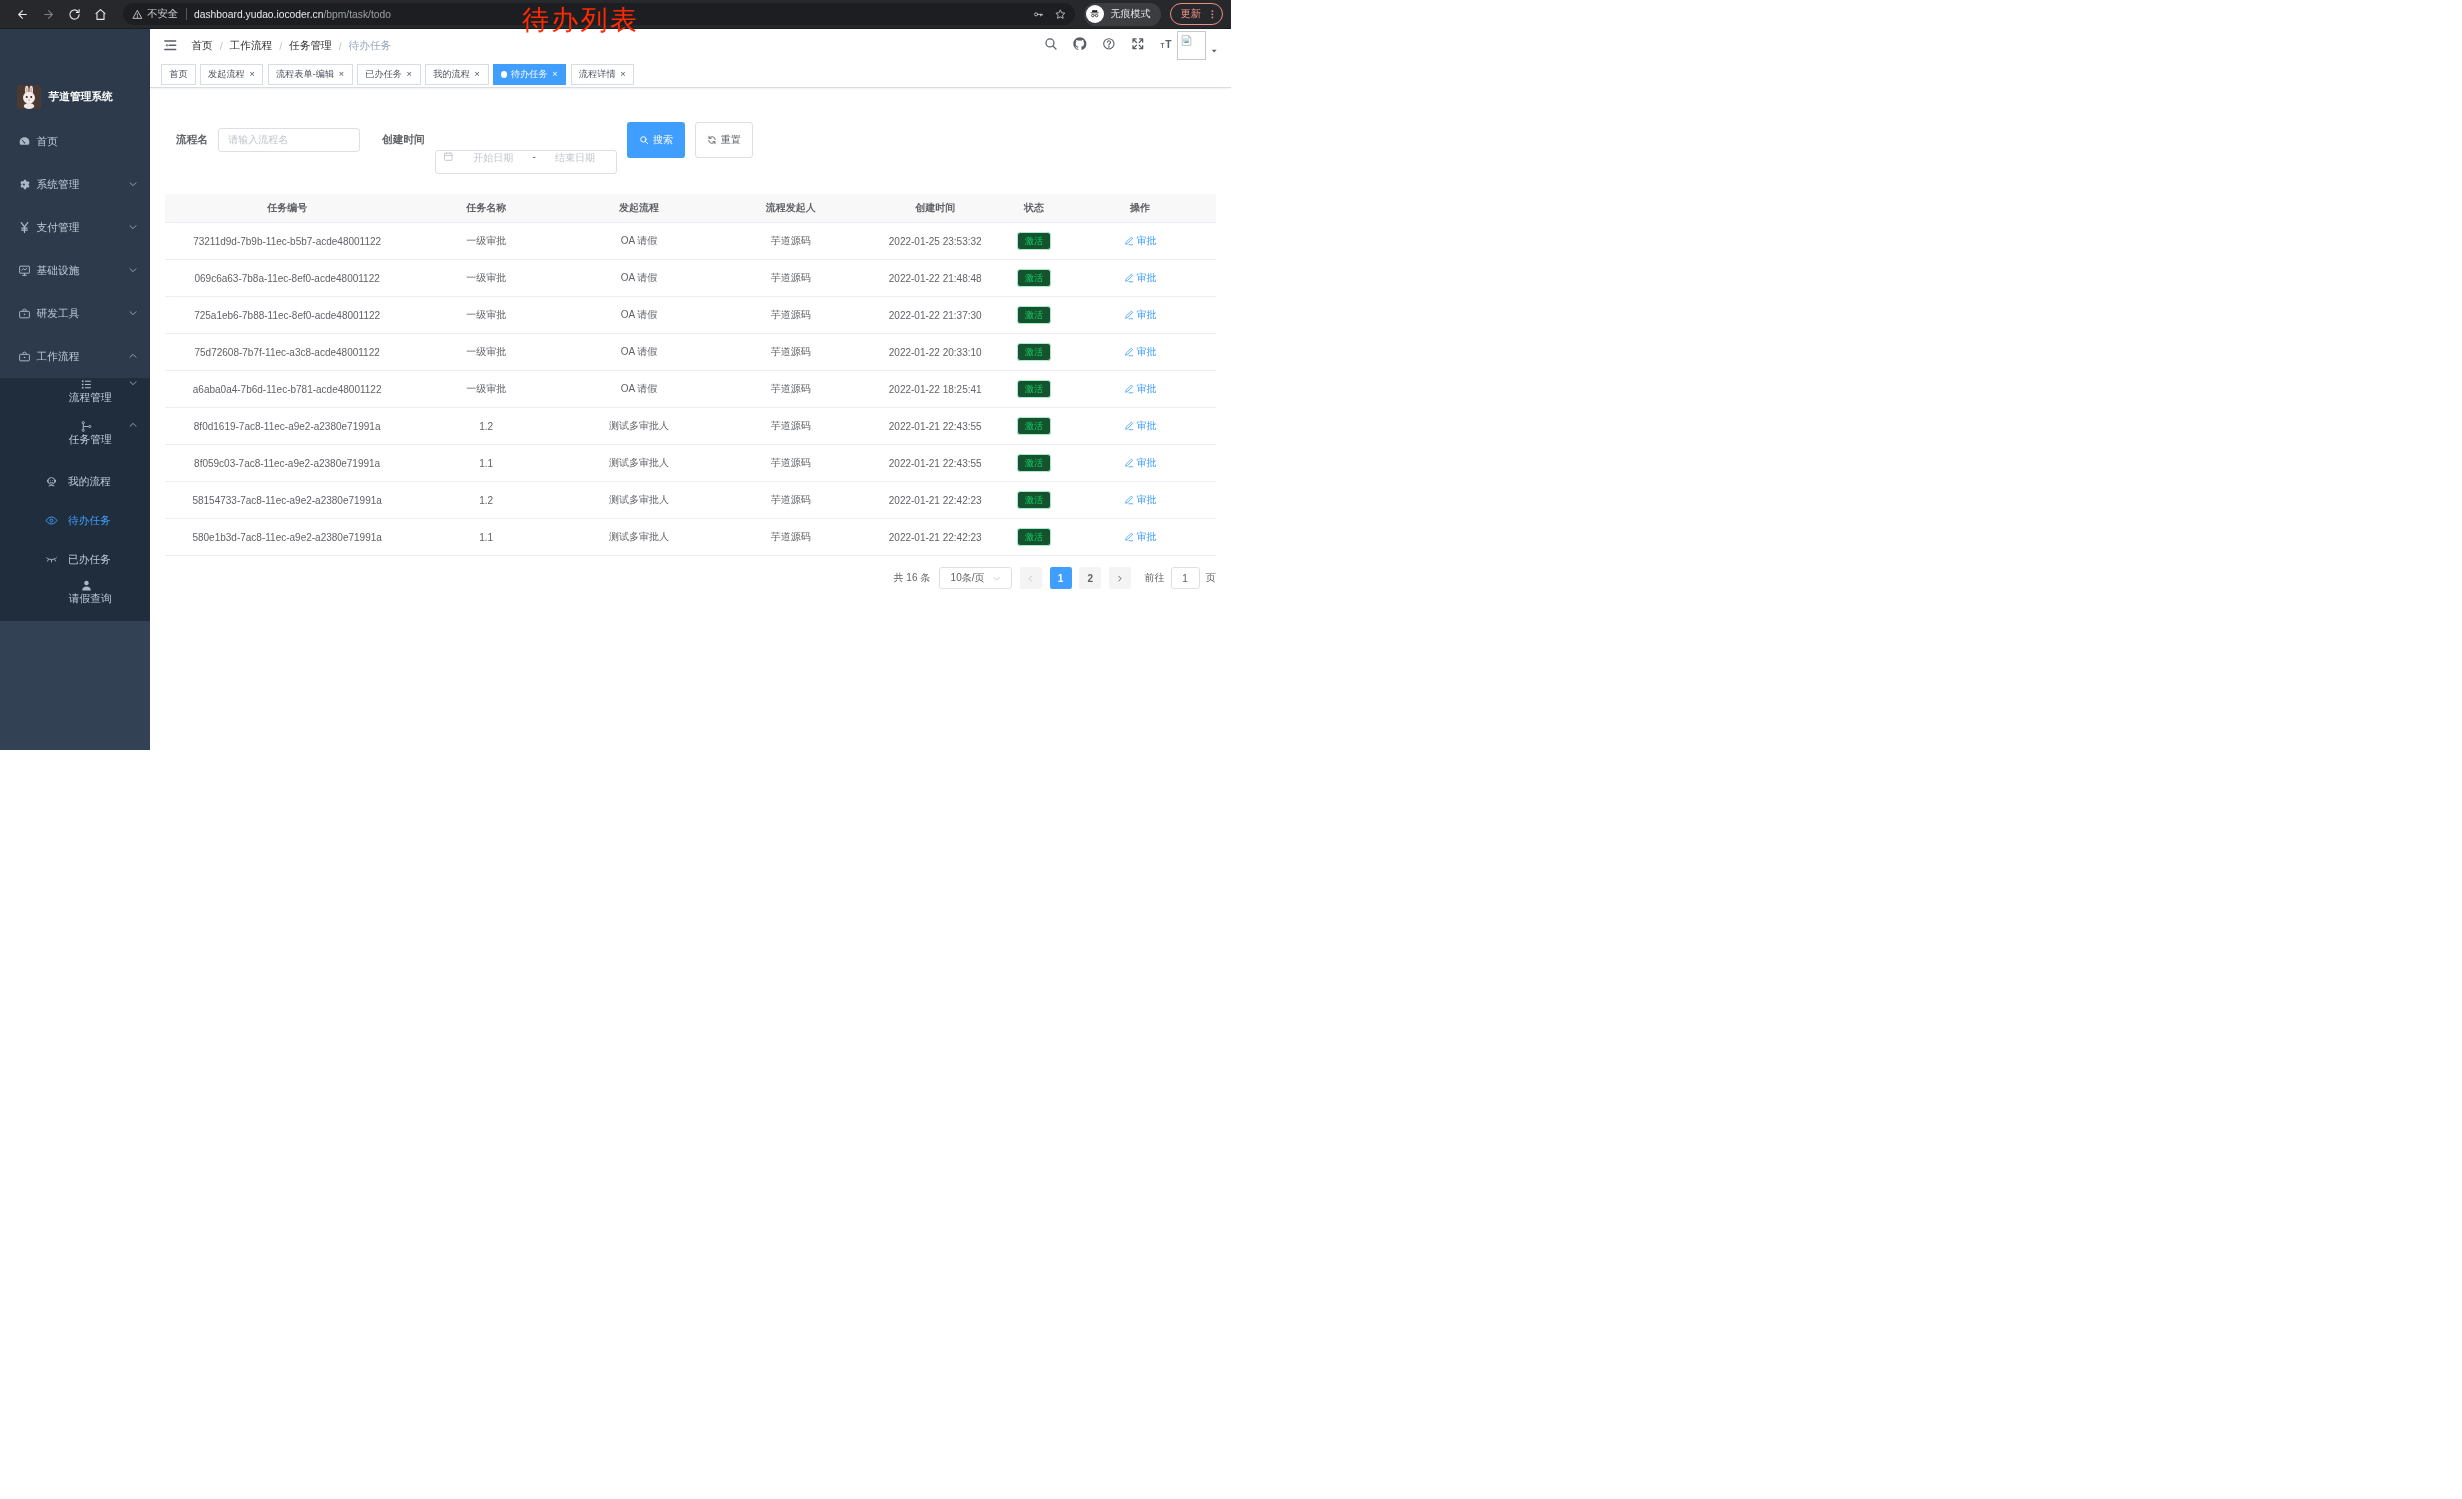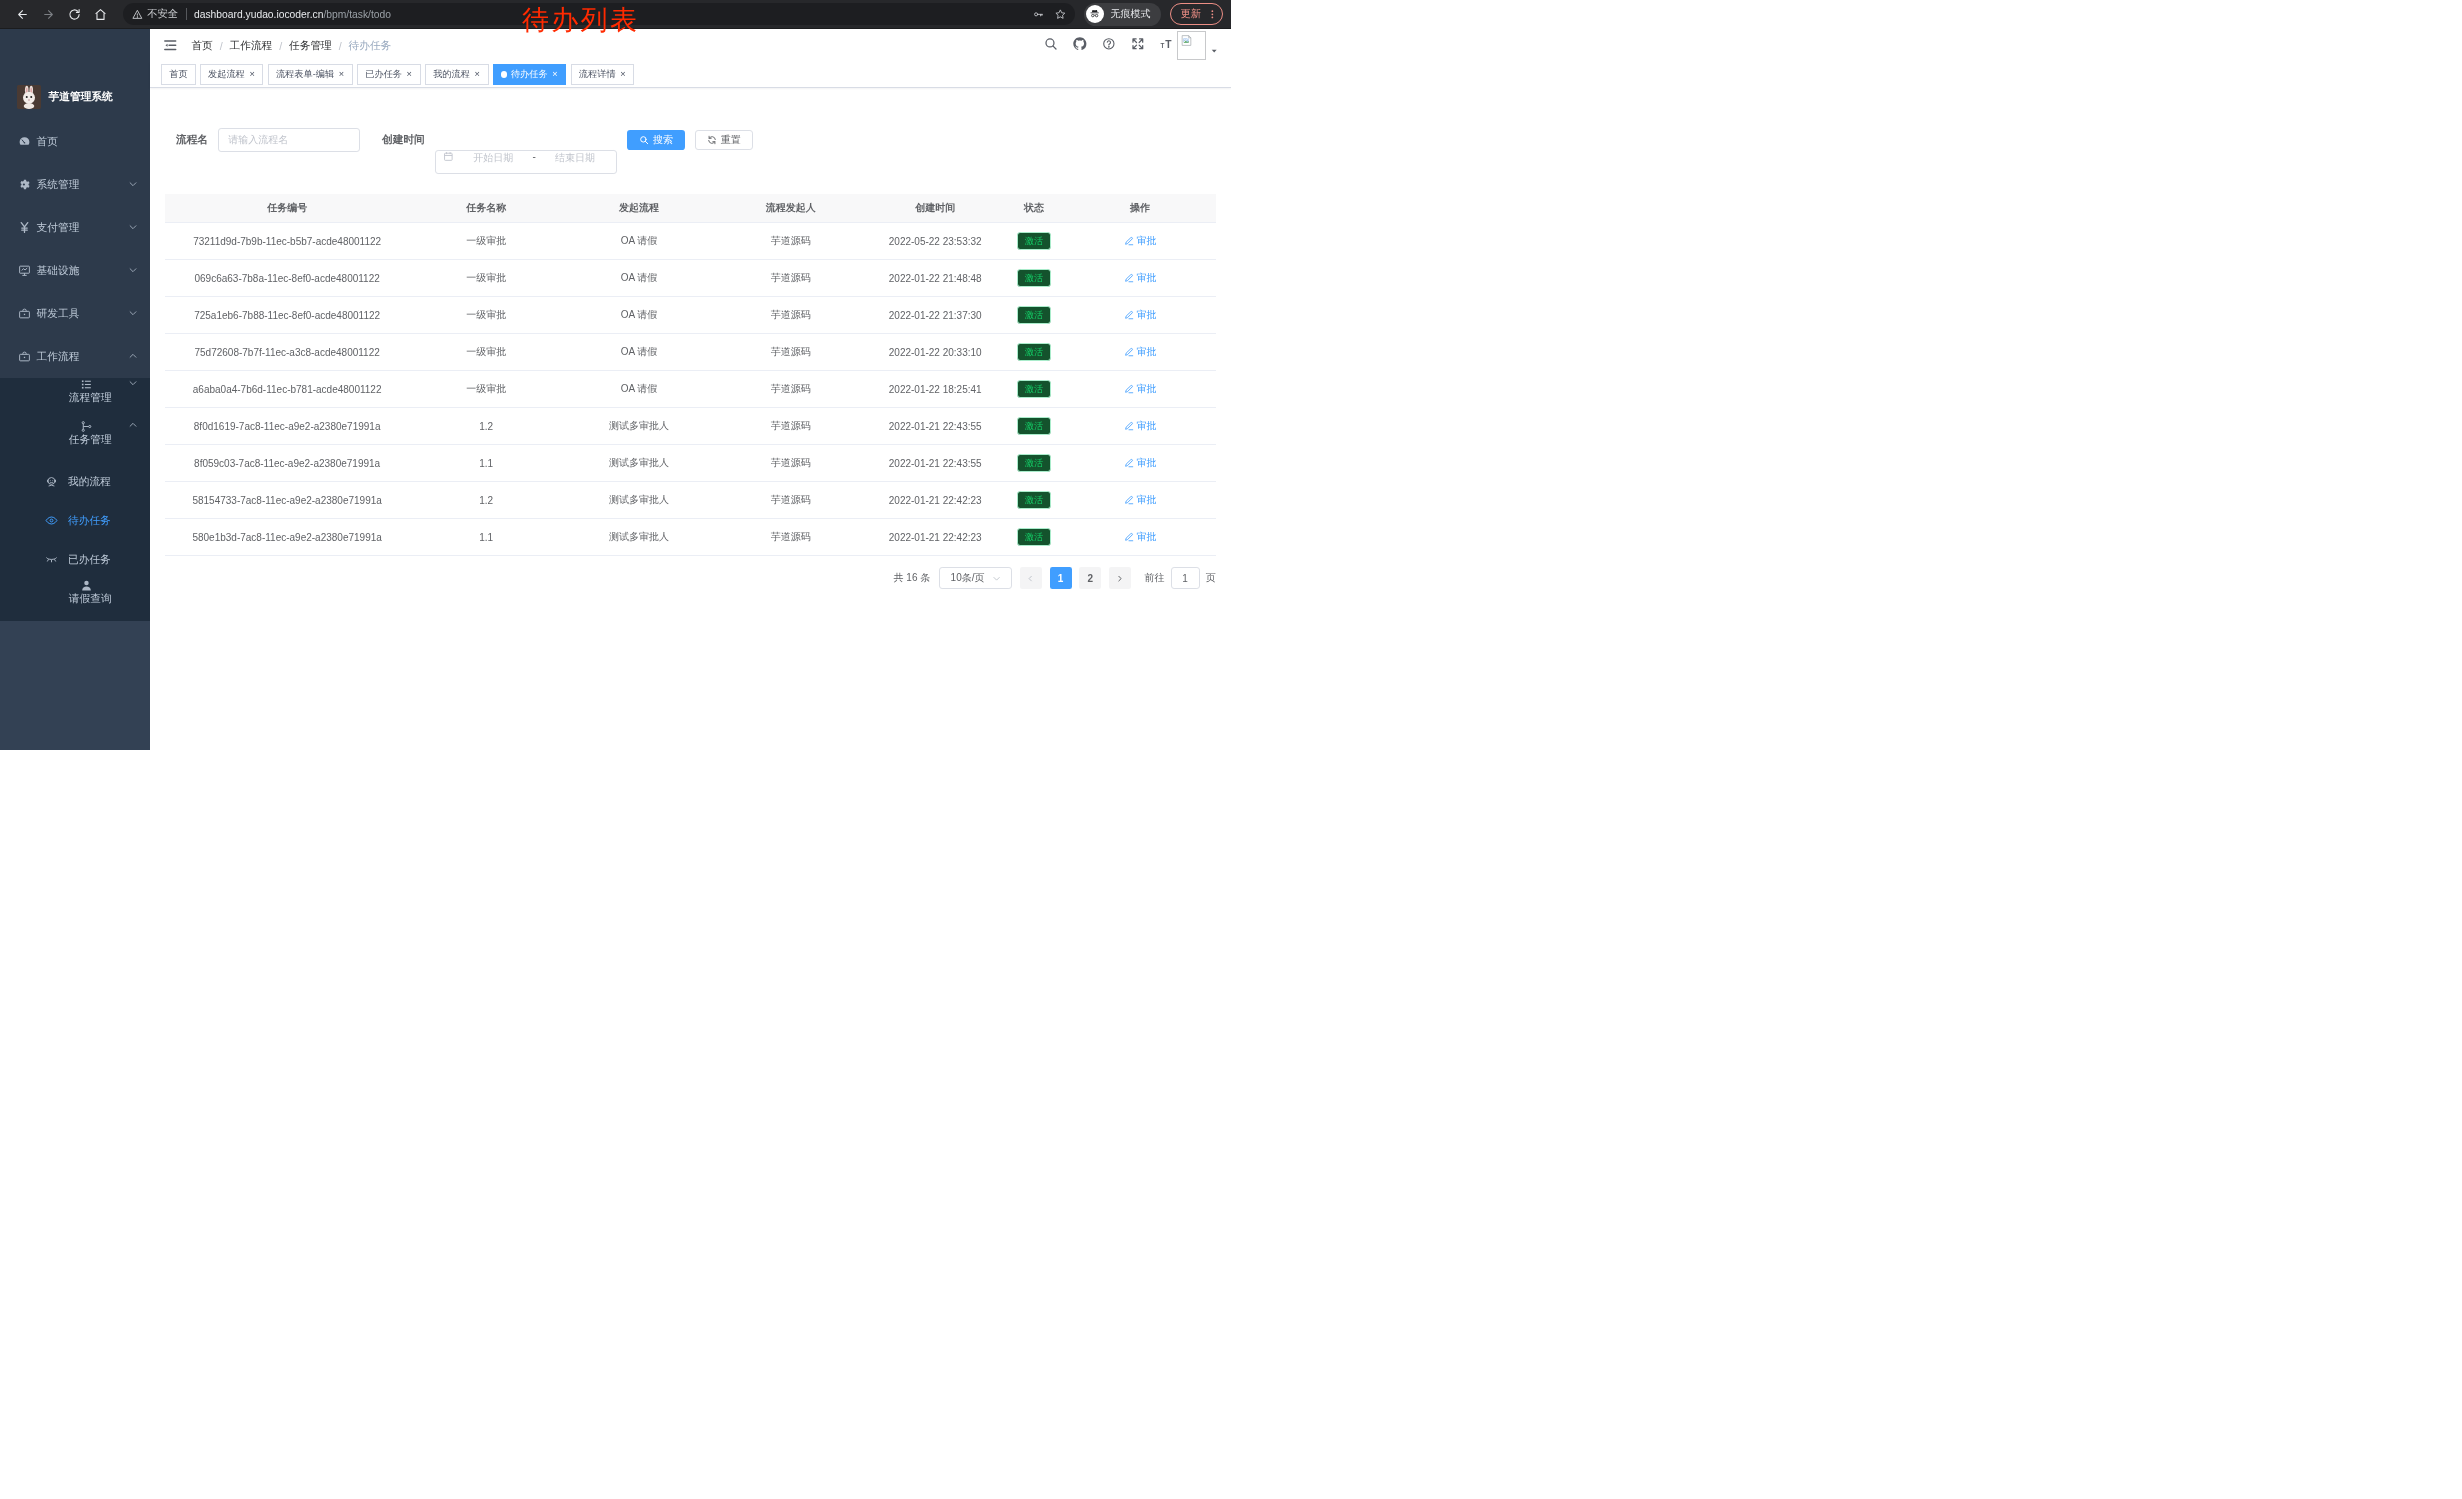--- a/index.html
+++ b/index.html
@@ -106,21 +106,21 @@
   }
   .text-input::placeholder{ color:#c0c4cc; }
   .date-range{
     height:24px; width:182px; border:0.8px solid #dcdfe6; border-radius:3.1px; margin-left:10px;
     display:flex; align-items:flex-start; padding:0 7.6px; color:#c0c4cc; font-size:10px; gap:6.1px;margin-top:44px;
   }
   .date-range .icn{ color:#c0c4cc; }
   .date-range .icn svg{ width:10.7px; height:10.7px; }
   .date-ph{ flex:1; text-align:center; }
   .date-sep{ color:#606266; }
-  .btn{ height:20px; border-radius:3.1px; font-size:10px; display:flex; align-items:center; gap:3.8px;
+  .btn{ height:36px; border-radius:3.1px; font-size:10px; display:flex; align-items:center; gap:3.8px;
         padding:0 11.4px; cursor:pointer; border:0.8px solid transparent; font-family:inherit; }
   .btn .icn svg{ width:10px; height:10px; }
   .btn-primary{ background:#409eff; color:#fff; margin-left:10px; }
   .btn-plain{ background:#fff; color:#606266; border-color:#dcdfe6; margin-left:9.2px; }
 
   table.grid{ width:100%; border-collapse:collapse; table-layout:fixed; }
   table.grid th{
     height:29px; background:#f8f8f9; color:#606266; font-size:10px; font-weight:bold;
     text-align:center; border-bottom:0.8px solid #ebeef5;
   }
@@ -574,21 +574,21 @@
                 <th>状态</th>
                 <th>操作</th>
               </tr>
             </thead>
           <tbody id="tbody">
               <tr>
                 <td>73211d9d-7b9b-11ec-b5b7-acde48001122</td>
                 <td>一级审批</td>
                 <td>OA 请假</td>
                 <td>芋道源码</td>
-                <td>2022-05-22 23:53:32</td>
+                <td>2022-01-25 23:53:32</td>
                 <td><span class="status-tag">激活</span></td>
                 <td><a class="approve-link">
                     <span class="icn">
                       <svg viewBox="0 0 24 24" fill="none" stroke="currentColor" stroke-width="2" stroke-linecap="round" stroke-linejoin="round">
                         <path d="M16.6 3.9a2.2 2.2 0 0 1 3.1 3.1L8 18.7l-4.2 1.1L4.9 15.6z"></path>
                         <line x1="12" y1="21" x2="21" y2="21"></line>
                       </svg>
                     </span>
                     <span>审批</span>
                   </a></td>

